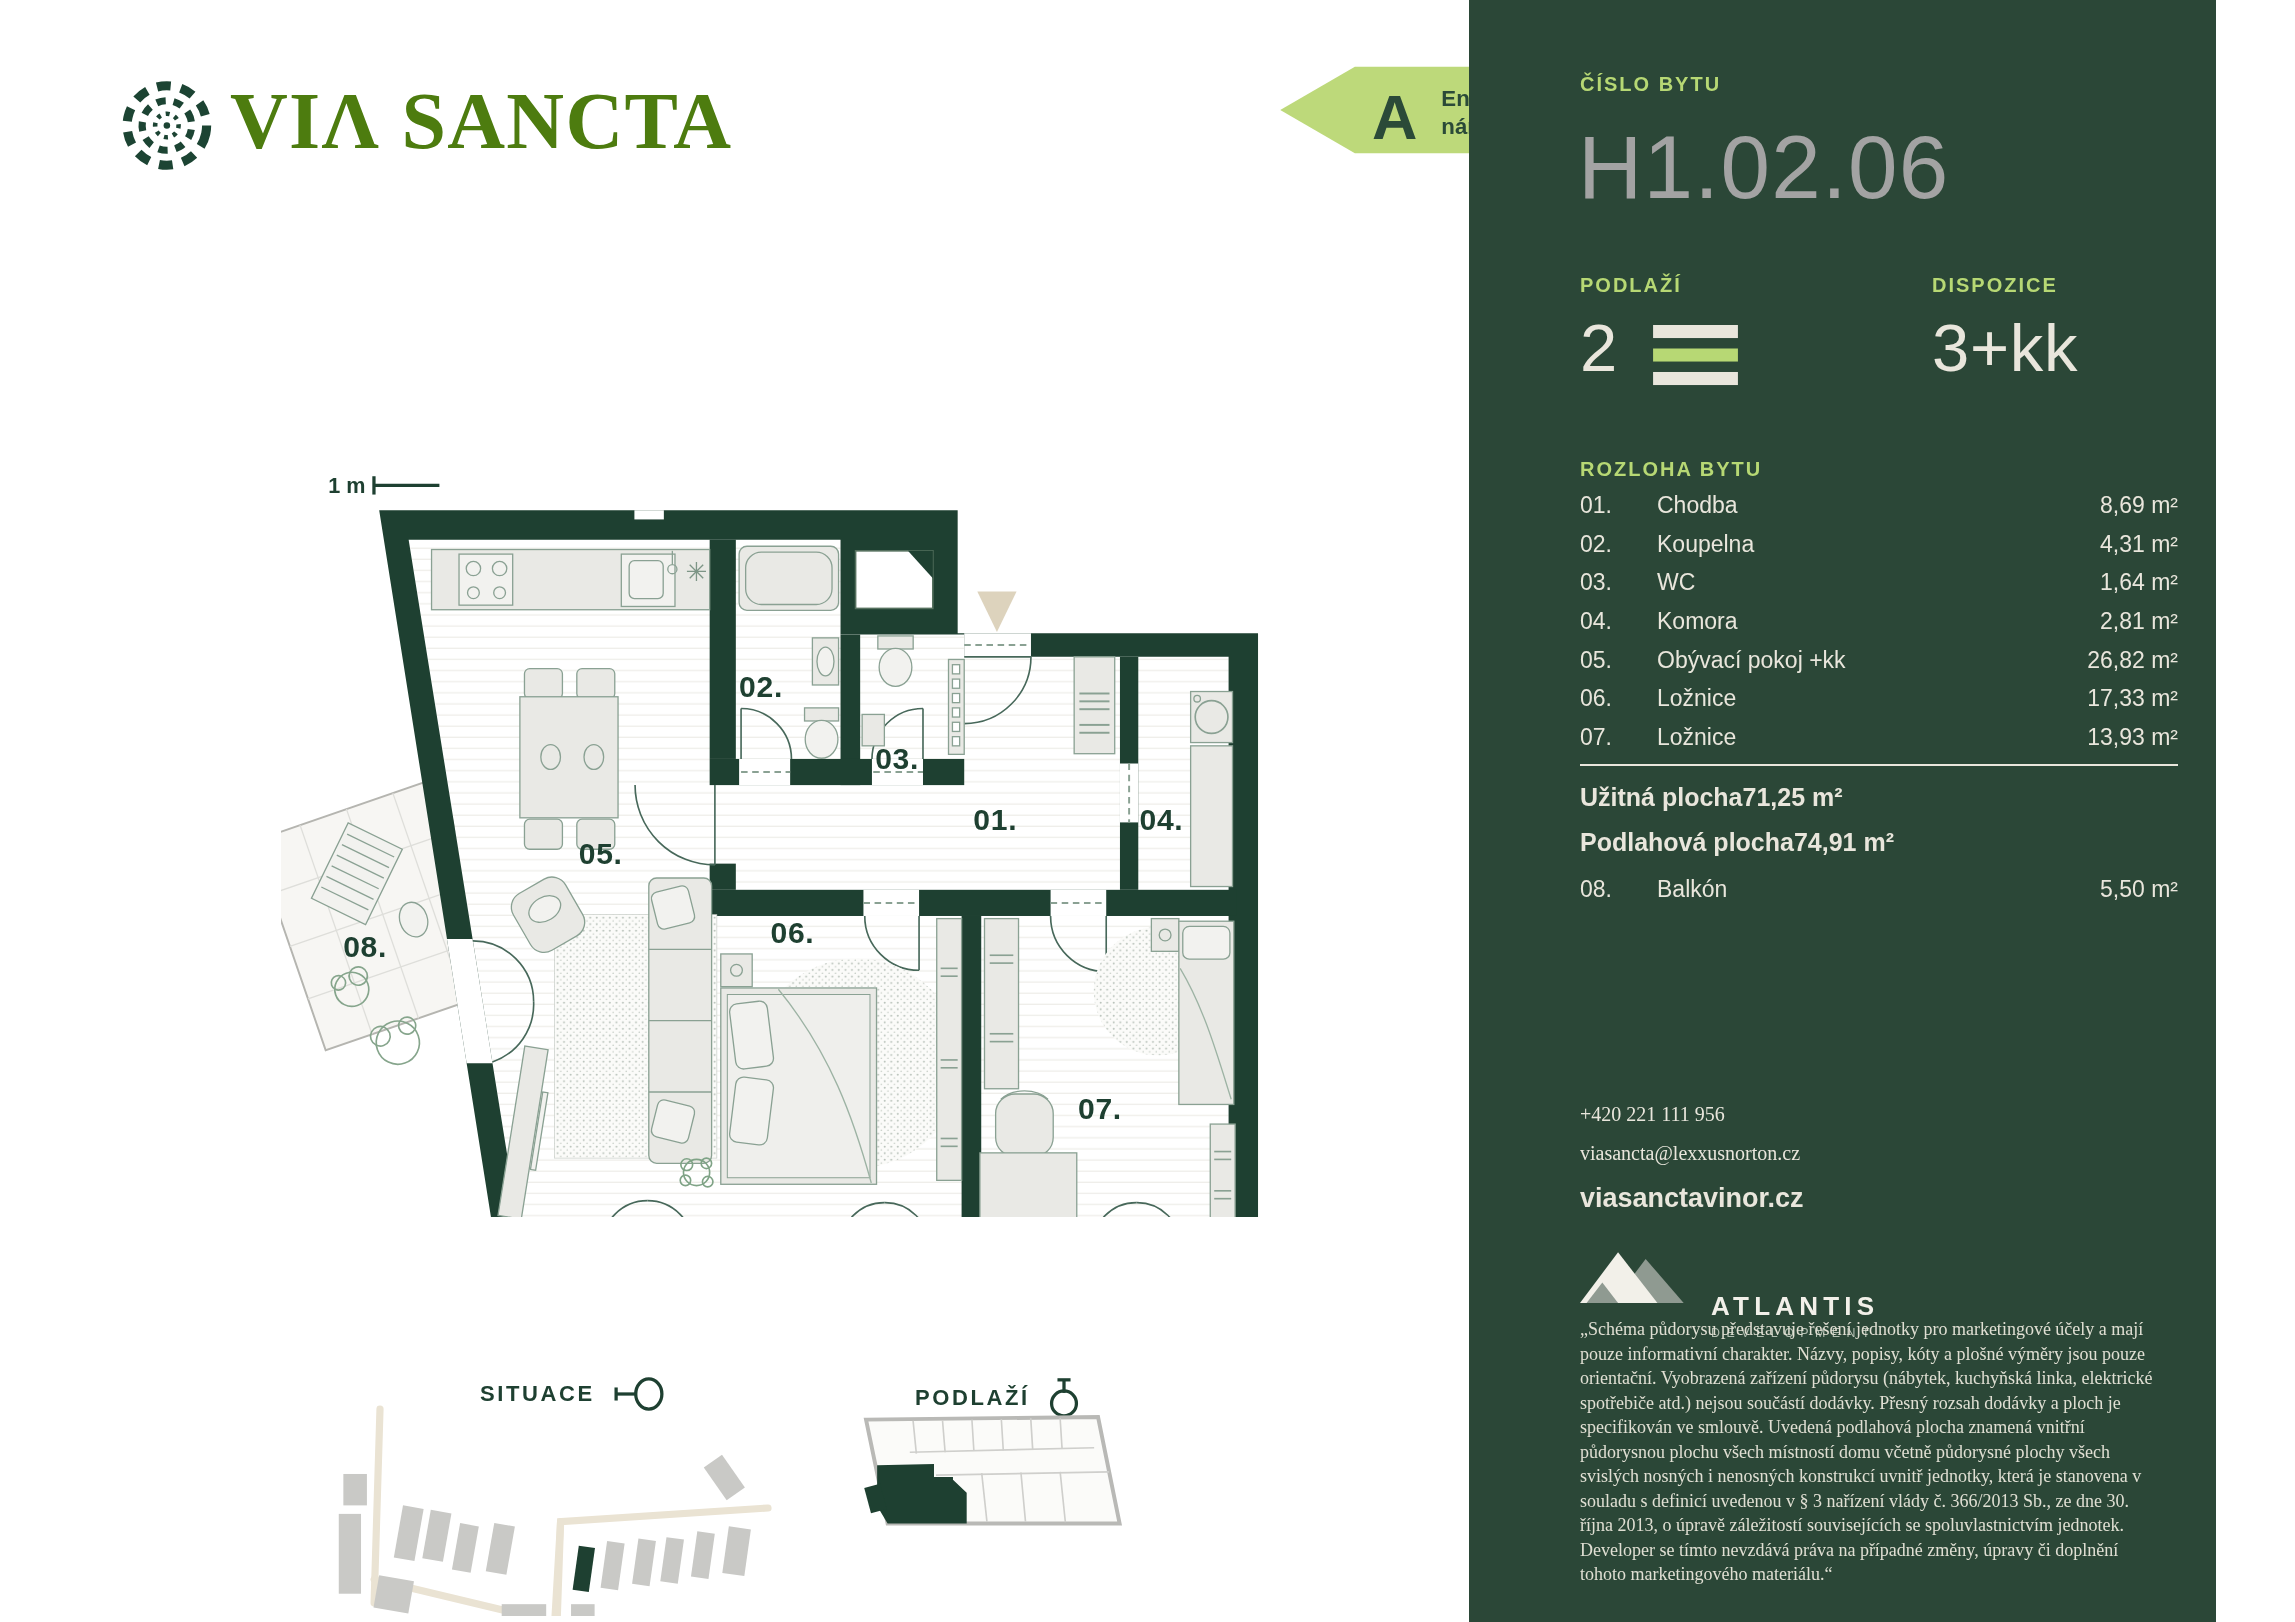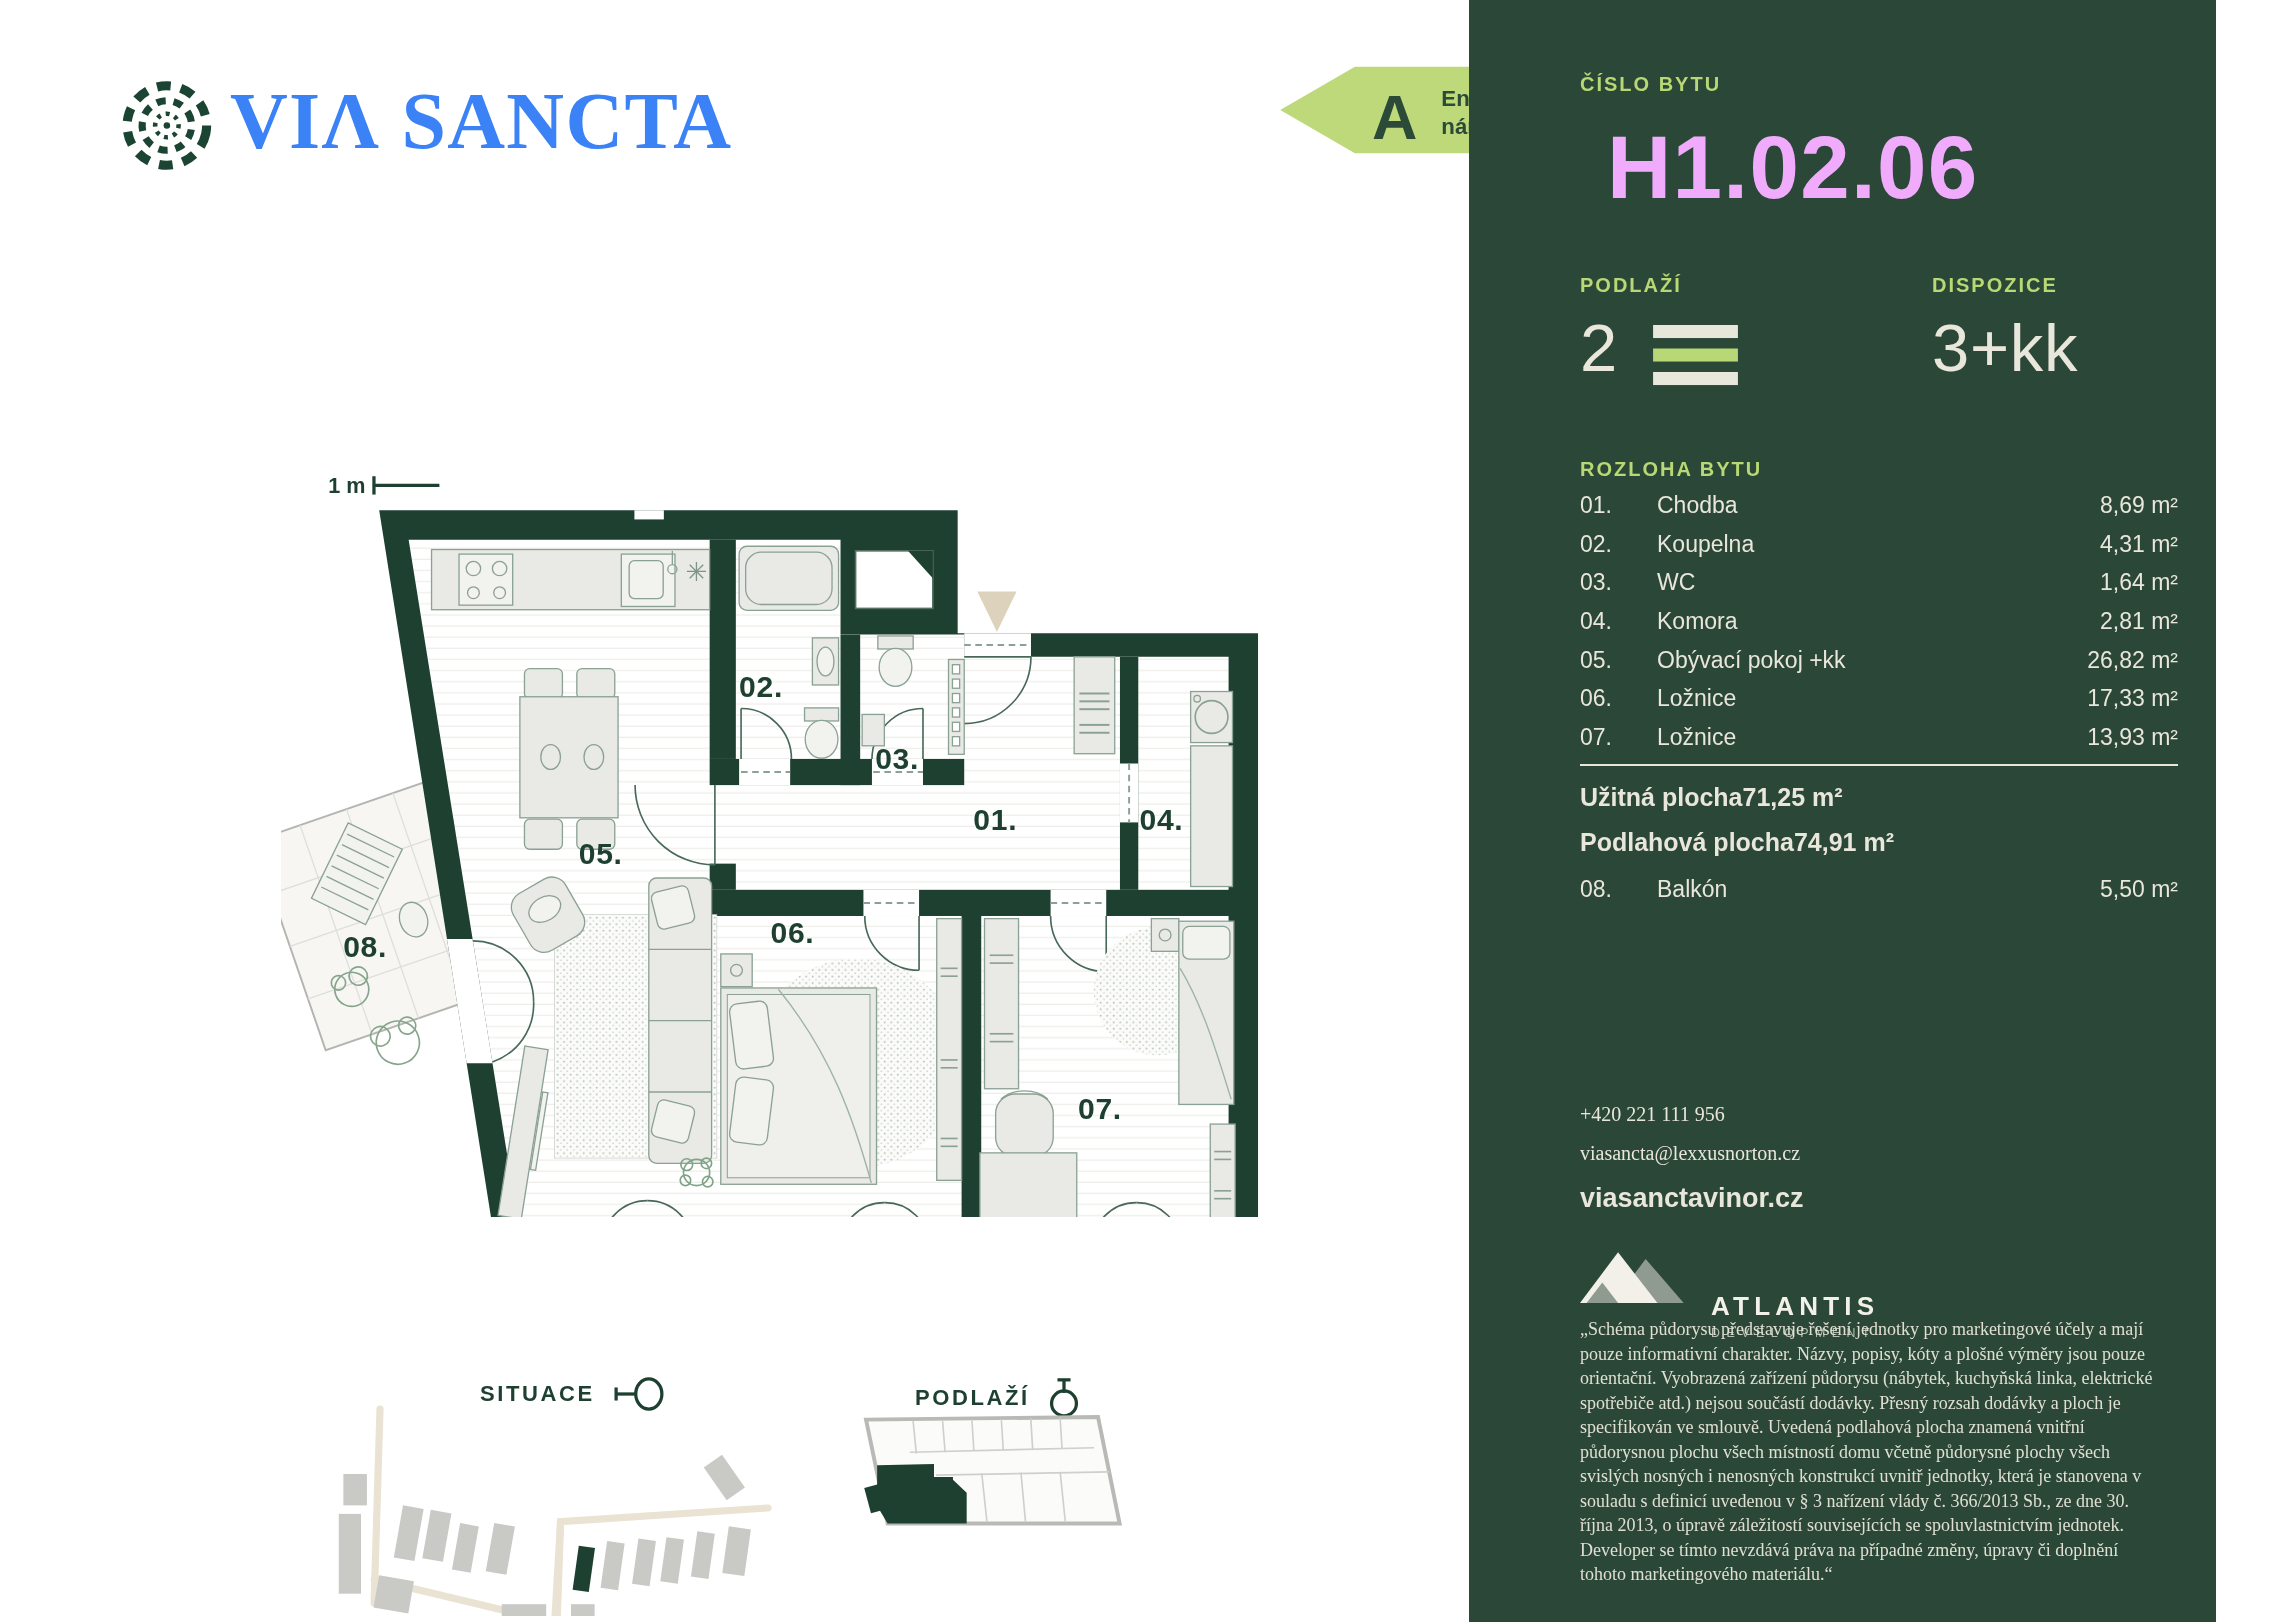--- a/index.html
+++ b/index.html
@@ -2,37 +2,37 @@
 <html style="font-size:10.5px"><head>
 <meta charset="utf-8">
 <style>
   html,body{margin:0;padding:0;background:#ffffff;}
   body{font-family:"Liberation Sans",sans-serif;}
   .page{position:relative;width:2295px;height:1623px;background:#ffffff;overflow:hidden;}
   .abs{position:absolute;}
   
   .panel{position:absolute;left:1469px;top:0;width:747px;height:1623px;background:#2b4737;}
   .grnlabel{position:absolute;color:#b7d874;font-weight:700;font-size:20px;letter-spacing:2px;}
-  .unitnum{position:absolute;left:109px;top:116px;font-size:89px;font-weight:700;letter-spacing:1.3px;color:#f0abfc;margin-left:29px;}
+  .unitnum{position:absolute;left:109px;top:116px;font-size:89px;font-weight:400;letter-spacing:1.3px;color:#a3a3a3;}
   .bignum{position:absolute;font-size:67px;font-weight:400;color:#e9e6dc;letter-spacing:0.7px;}
   .row{position:absolute;left:111px;right:38px;display:flex;font-size:23px;color:#e9e6dc;}
   .row .no{width:77px;}
   .row .nm{flex:1;}
   .row .ar{text-align:right;}
   .totrow{position:absolute;left:111px;right:38px;display:flex;font-size:25px;font-weight:700;color:#e9e6dc;}
   .divider{position:absolute;left:111px;right:38px;height:2px;background:#e9e6dc;}
   .serifline{position:absolute;left:111px;font-family:"Liberation Serif",serif;font-size:20px;color:#e9e6dc;}
   .webline{position:absolute;left:111px;font-size:27px;font-weight:700;color:#e9e6dc;}
   .atl-name{font-size:26px;font-weight:700;letter-spacing:5.2px;color:#f2f0e9;margin-top:40px;}
   .atl-sub{font-size:12.4px;letter-spacing:6.5px;color:#b3bfb2;margin-top:3.9px;}
   .disclaimer{position:absolute;left:111px;width:584px;font-family:"Liberation Serif",serif;
      font-size:18px;line-height:24.5px;color:#e0dfd3;}
   
   .logo-text{position:absolute;left:230px;top:76px;font-family:"Liberation Serif",serif;
-     font-size:80px;font-weight:600;color:#3b82f6;letter-spacing:1.3px;}
+     font-size:80px;font-weight:600;color:#4d7c0f;letter-spacing:1.3px;}
   .energy-a{font-size:96px;font-weight:700;fill:#2b4a38;}
   .energy-t{font-size:34px;font-weight:600;fill:#2b4a38;}
   .plan-label{font-size:46px;font-weight:700;fill:#1e4031;letter-spacing:1px;font-family:"Liberation Sans",sans-serif;}
   .scale-t{font-size:33px;font-weight:600;fill:#1e4031;font-family:"Liberation Sans",sans-serif;}
   .footlabel{position:absolute;display:flex;align-items:center;gap:17px;font-size:22px;font-weight:700;
      letter-spacing:2.6px;color:#1e4031;}
   .furn{fill:#e9e9e5;stroke:#8aa193;stroke-width:2;}
   .furn2{fill:#f2f2ef;stroke:#8aa193;stroke-width:2;}
   .door{fill:none;stroke:#47685a;stroke-width:2.5;}
   .dash{fill:none;stroke:#8aa193;stroke-width:3;stroke-dasharray:10 7;}

